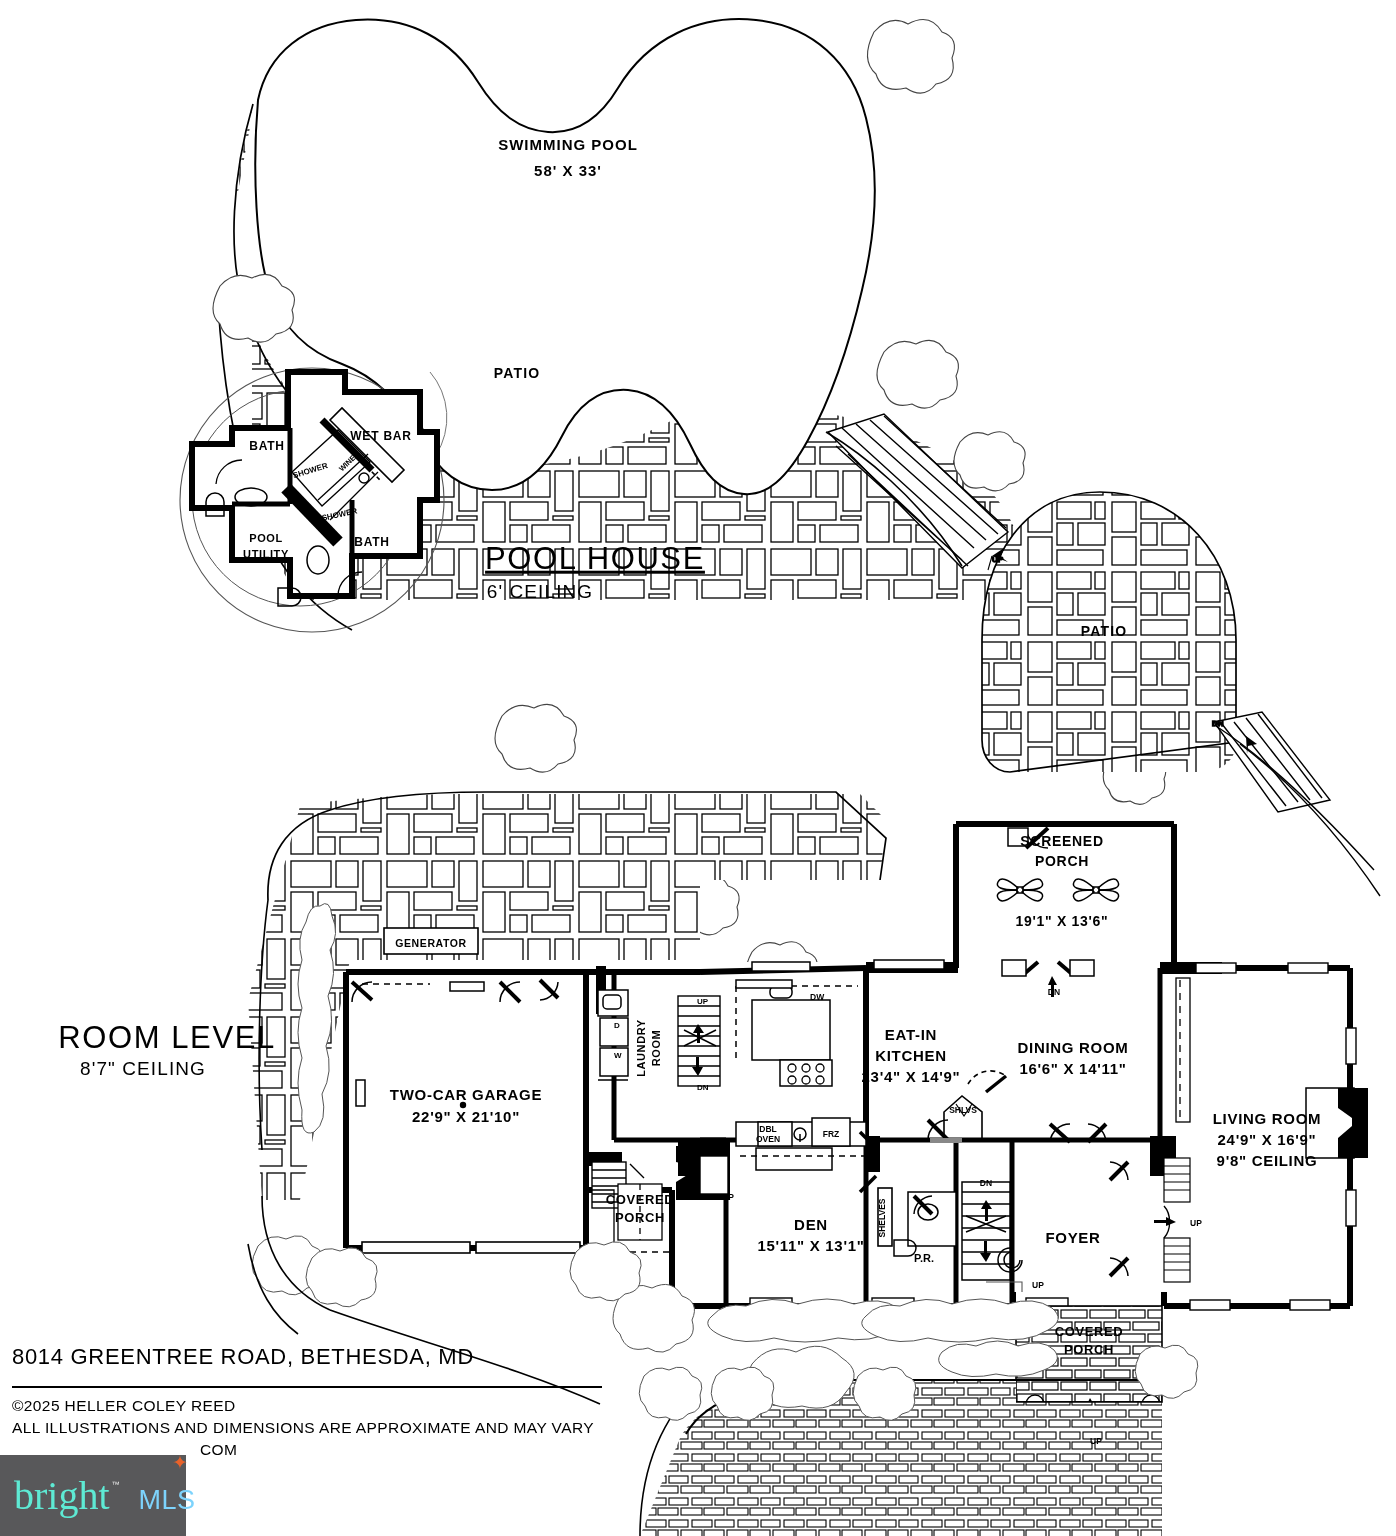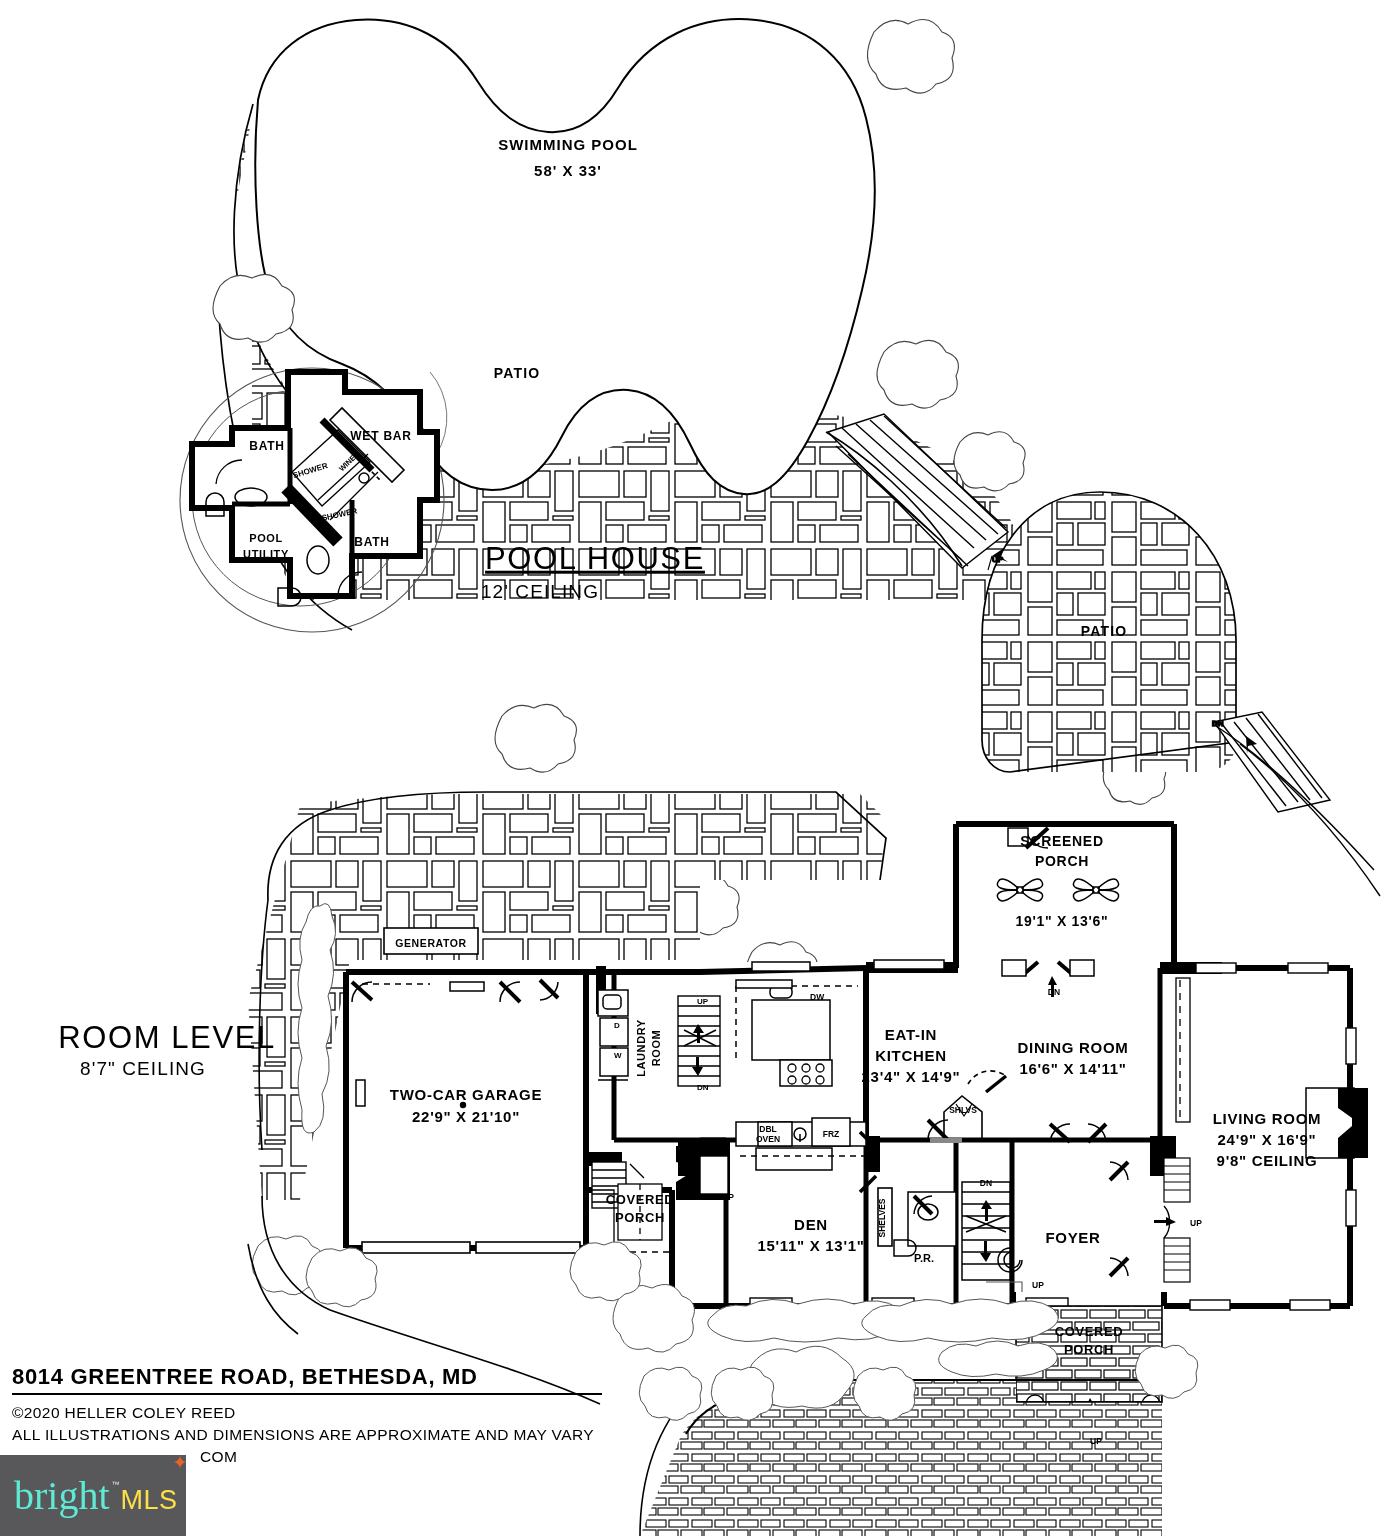--- a/index.html
+++ b/index.html
@@ -9,33 +9,33 @@
   #plan{position:absolute;left:0;top:0;width:1396px;height:1536px;}
 
   
   .lbl{position:absolute;white-space:pre;text-align:center;
        transform:translate(-50%,-50%);line-height:1.18;letter-spacing:.5px;}
   .t-title  {font-size:31px;font-weight:400;letter-spacing:1.6px;}
   .t-sub    {font-size:19px;font-weight:400;letter-spacing:1.1px;}
 
   
   #footer{position:absolute;left:12px;top:1344px;width:640px;}
-  #addr{font-size:22px;font-weight:700;letter-spacing:.7px;padding-bottom:3px;margin-top:20px;}
+  #addr{font-size:22px;font-weight:400;letter-spacing:.7px;padding-bottom:16px;}
   #addr-rule{border-bottom:2.4px solid #000;width:590px;margin-bottom:7px;}
   .fline{font-size:15.5px;font-weight:500;letter-spacing:.4px;line-height:1.42;}
 
   
   #wm{position:absolute;left:0;top:1455px;width:186px;height:81px;
       background:#58585a;display:flex;align-items:center;}
   #wm-inner{display:flex;align-items:baseline;padding-left:14px;}
   #wm-bright{font-family:"Liberation Serif","DejaVu Serif",serif;
              font-size:40px;color:#5eead4;line-height:1;position:relative;}
   #wm-star{position:absolute;right:-2px;top:-2px;color:#e8622a;font-size:19px;line-height:1;}
   #wm-tm{font-size:8px;color:#e9e9e9;position:relative;top:-22px;left:2px;}
-  #wm-mls{font-size:27px;color:#fde047;margin-left:3px;letter-spacing:.5px;}
+  #wm-mls{font-size:27px;color:#7dd3fc;margin-left:21px;letter-spacing:.5px;}
 </style>
 </head>
 <body>
 
 <svg id="plan" viewBox="0 0 1396 1536">
   <defs>
 
     <pattern id="flagstone" width="96" height="78" patternUnits="userSpaceOnUse">
       <rect width="96" height="78" fill="#fff"></rect>
       <g fill="none" stroke="#000" stroke-width="1.3">
@@ -589,32 +589,32 @@
     <text x="1062" y="926" text-anchor="middle" font-size="14" font-weight="600" letter-spacing=".7">19'1" X 13'6"</text>
 
     <text x="1089" y="1336" text-anchor="middle" font-size="13" font-weight="600" letter-spacing=".6">COVERED</text>
     <text x="1089" y="1354" text-anchor="middle" font-size="13" font-weight="600" letter-spacing=".6">PORCH</text>
     <text x="1096" y="1444" text-anchor="middle" font-size="8.5" font-weight="600">UP</text>
   </g>
 </svg>
 
 <div>
   <div class="lbl t-title" style="left:595px;top:559px;text-decoration:underline;">POOL HOUSE</div>
-  <div class="lbl t-sub" style="left:540px;top:592px;">12' CEILING</div>
+  <div class="lbl t-sub" style="left:540px;top:592px;">6' CEILING</div>
 </div>
 
 <div>
   <div class="lbl t-title" style="left:167px;top:1038px;">ROOM LEVEL</div>
   <div class="lbl t-sub" style="left:143px;top:1069px;">8'7" CEILING</div>
 </div>
 
 <div id="footer">
   <div id="addr">8014 GREENTREE ROAD, BETHESDA, MD</div>
   <div id="addr-rule"></div>
-  <div class="fline">©2020 HELLER COLEY REED</div>
+  <div class="fline">©2025 HELLER COLEY REED</div>
   <div class="fline">ALL ILLUSTRATIONS AND DIMENSIONS ARE APPROXIMATE AND MAY VARY</div>
   <div class="fline" style="padding-left:188px">COM</div>
 </div>
 
 <div id="wm">
   <div id="wm-inner">
     <span id="wm-bright">bright</span>
     <span id="wm-star">✦</span>
     <span id="wm-tm">™</span>
     <span id="wm-mls">MLS</span>

